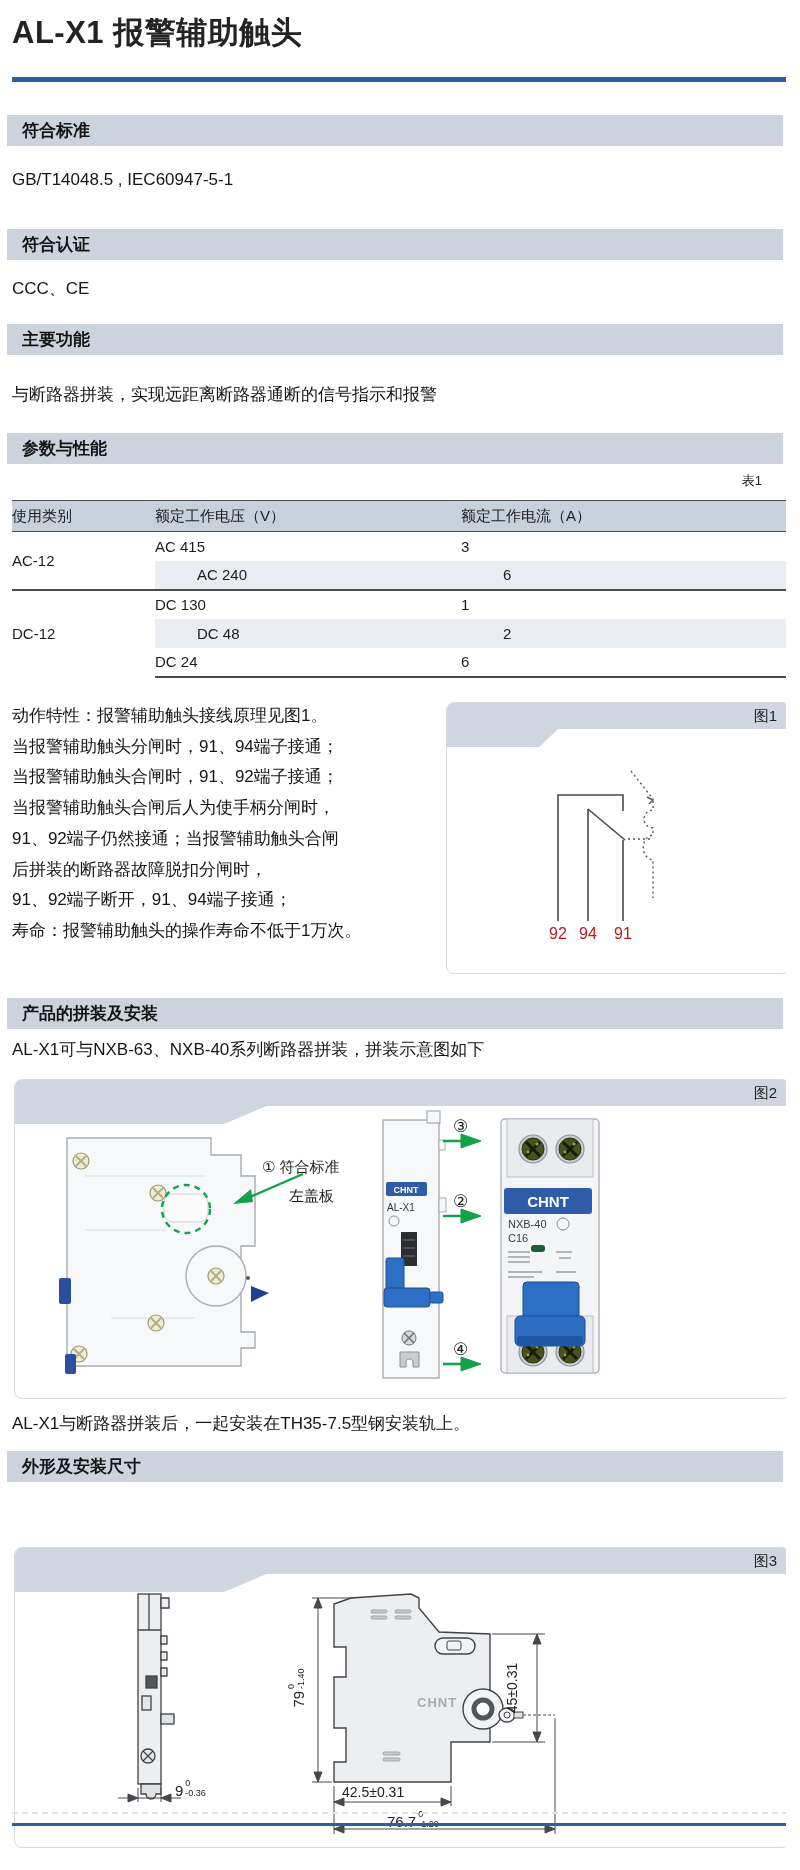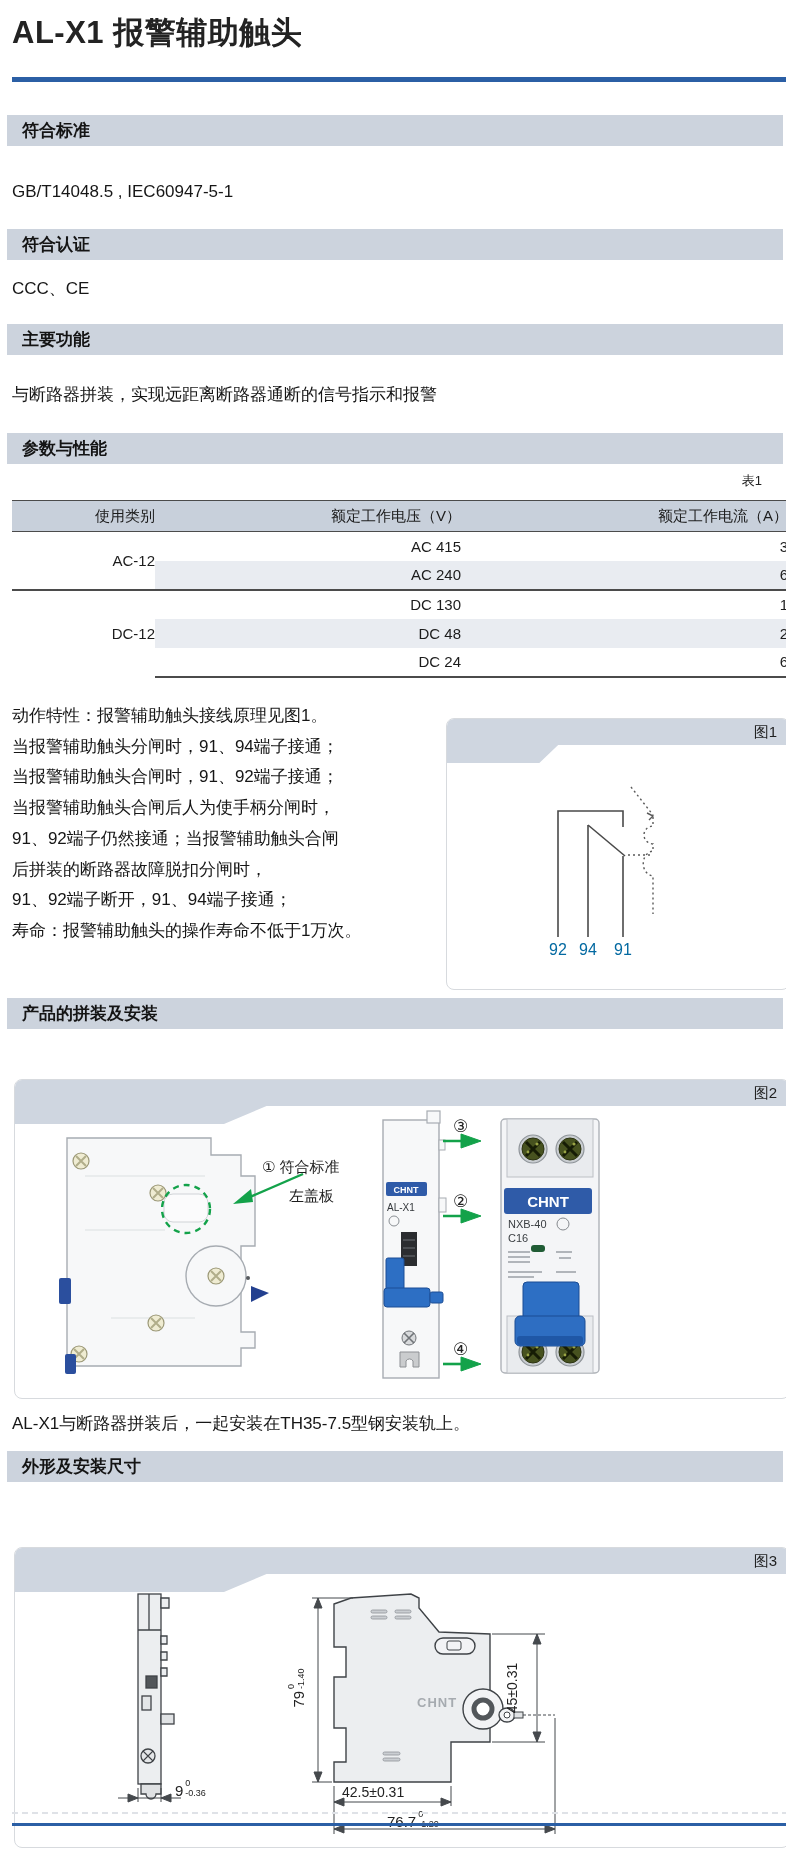--- a/index.html
+++ b/index.html
@@ -9,58 +9,58 @@
   .rule{position:absolute;left:12px;width:776px;background:#2b5fa5;}
   .rule-top{top:77px;height:5px;}
   .rule-bottom{top:1823px;height:3px;}
   .perf-dashes{position:absolute;left:12px;top:1812px;width:776px;border-top:2px dashed #dfe2e7;}
   .bar{position:absolute;left:7px;width:776px;height:31px;background:#ccd3dd;
        font-size:17px;font-weight:bold;line-height:31px;padding-left:15px;box-sizing:border-box;color:#141414;}
   .body-text{position:absolute;left:12px;font-size:17px;color:#161616;}
   .table-tag{position:absolute;right:24px;top:472px;font-size:13px;color:#222;}
   table.spec{position:absolute;left:12px;top:500px;width:776px;border-collapse:collapse;table-layout:fixed;
              font-size:15px;color:#1c1c1c;}
-  table.spec th,table.spec td{padding:0;font-weight:normal;text-align:right;vertical-align:middle;margin-left:28px;}
+  table.spec th,table.spec td{padding:0;font-weight:normal;text-align:left;vertical-align:middle;margin-left:28px;}
   table.spec thead tr{height:31px;background:#c8d0db;}
   table.spec thead th{border-top:1px solid #4b4b4b;border-bottom:1px solid #4b4b4b;}
   table.spec tbody tr{height:29px;}
   th.c1,td.c1{padding-left:16px;}
   th.c2,td.c2{padding-left:104px;}
   th.c3,td.c3{padding-left:104px;}
   td.cat{background:#fff;}
   tr.shade td.v{background:#e9ecf1;padding-left:42px;}
   tr.grp td{border-top:2px solid #4b4b4b;}
   table.spec tbody tr.last td{border-bottom:2px solid #4b4b4b;}
   .action{position:absolute;left:12px;top:701px;width:436px;font-size:17px;line-height:30.7px;color:#161616;}
   .panel{position:absolute;background:#fff;border:1px solid #d7dade;border-radius:8px;overflow:hidden;}
   .panel-head{position:absolute;left:0;top:0;right:0;height:44px;background:#cfd6e0;
               clip-path:polygon(0 0,100% 0,100% 26px,32.5% 26px,27% 44px,0 44px);}
   .fig-label{position:absolute;top:4px;right:12px;font-size:15px;color:#1f1f1f;}
-  .p1{left:446px;top:718px;width:342px;height:270px;}
+  .p1{left:446px;top:702px;width:342px;height:270px;}
   .p2{left:14px;top:1079px;width:774px;height:318px;}
   .p3{left:14px;top:1509px;width:774px;height:299px;margin-top:38px;}
   .abs{position:absolute;}
-  .term{position:absolute;top:222px;width:30px;text-align:center;font-size:16px;color:#0369a1;}
+  .term{position:absolute;top:222px;width:30px;text-align:center;font-size:16px;color:#b91c1c;}
   .callout{position:absolute;font-size:15px;color:#1d1d1d;}
   .stepnum{position:absolute;font-size:17px;color:#222;}
   .dim{position:absolute;display:flex;align-items:flex-end;gap:2px;font-size:15px;color:#222;white-space:nowrap;}
   .dim .tol{display:inline-flex;flex-direction:column;font-size:9px;line-height:9.5px;margin-bottom:1px;}
   .rot{transform:rotate(-90deg);transform-origin:center center;}
   svg{display:block;}
 </style>
 </head>
 <body>
 
 <div class="page">
 
   <div class="page-title">AL-X1 报警辅助触头</div>
   <div class="rule rule-top"></div>
 
   <div class="bar" style="top:115px">符合标准</div>
-  <div class="body-text" style="top:182px">GB/T14048.5 , IEC60947-5-1</div>
+  <div class="body-text" style="top:170px">GB/T14048.5 , IEC60947-5-1</div>
 
   <div class="bar" style="top:229px">符合认证</div>
   <div class="body-text" style="top:277px">CCC、CE</div>
 
   <div class="bar" style="top:324px">主要功能</div>
   <div class="body-text" style="top:383px">与断路器拼装，实现远距离断路器通断的信号指示和报警</div>
 
   <div class="bar" style="top:433px">参数与性能</div>
   <div class="table-tag">表1</div>
 
@@ -132,20 +132,21 @@
       <g stroke="#5a5a5a" stroke-width="1.4" fill="none">
         <path d="M200,94 L206,97 L202,101"></path>
       </g>
     </svg>
     <span class="term" style="left:96px">92</span>
     <span class="term" style="left:126px">94</span>
     <span class="term" style="left:161px">91</span>
   </div>
 
   <div class="bar" style="top:998px">产品的拼装及安装</div>
+  <div class="body-text" style="top:1038px">AL-X1可与NXB-63、NXB-40系列断路器拼装，拼装示意图如下</div>
 
   <div class="panel p2">
     <div class="panel-head"></div>
     <div class="fig-label">图2</div>
     <svg class="abs" style="left:0;top:0" width="774" height="318" viewBox="0 0 774 318">
       <defs>
         <g id="screw-lt">
           <circle r="8" fill="#efecd2" stroke="#9b9877" stroke-width="1.2"></circle>
           <path d="M-5,-5 L5,5 M-5,5 L5,-5" stroke="#b1ae8a" stroke-width="2"></path>
         </g>

